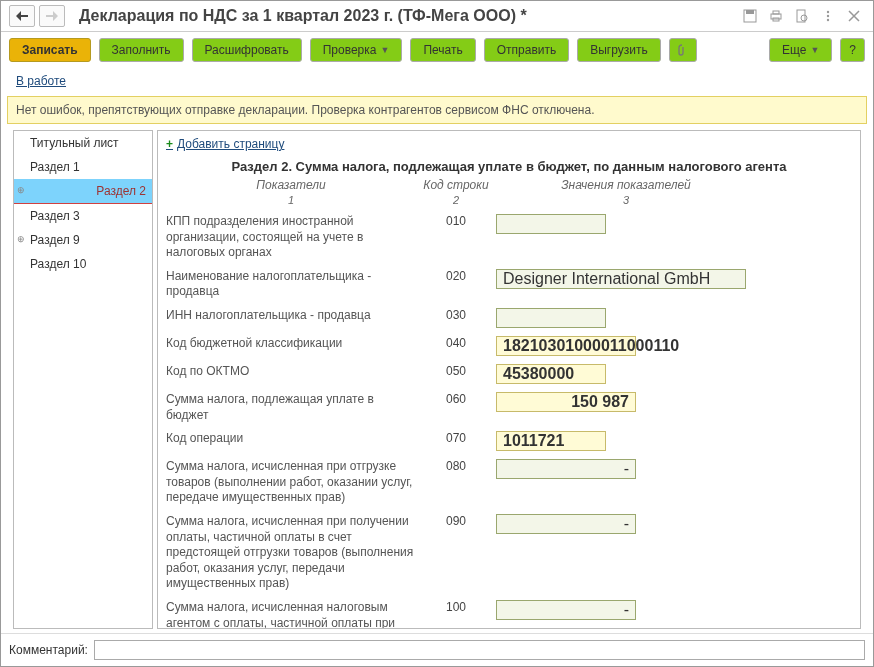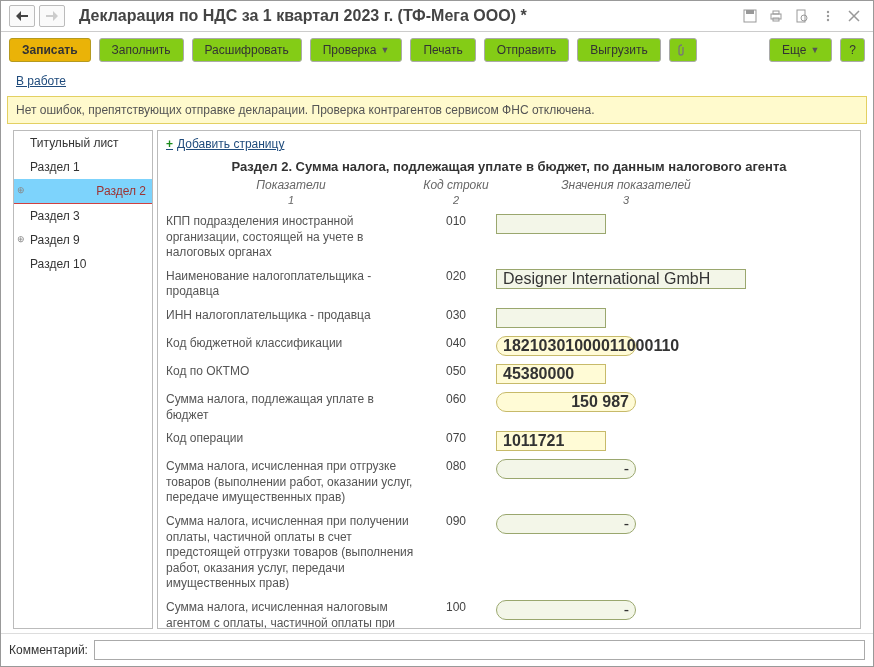--- a/index.html
+++ b/index.html
@@ -184,21 +184,21 @@
   .field {
     border: 1px solid #9aa76e;
     background: #f3f6e8;
     height: 20px;
     padding: 2px 6px;
     font-size: 16px;
     display: flex;
     align-items: center;
   }
   .field.small { width: 110px; }
-  .field.med  { width: 140px; border-radius: 10px; }
+  .field.med  { width: 140px; }
   .field.large{ width: 250px; }
   .field.yellow { background: #fffbd6; border-color: #c7ba6a; font-weight: bold; }
   .field.right { justify-content: flex-end; }
   .bottombar {
     display: flex;
     align-items: center;
     padding: 6px 8px;
     gap: 6px;
     border-top: 1px solid #ddd;
   }

